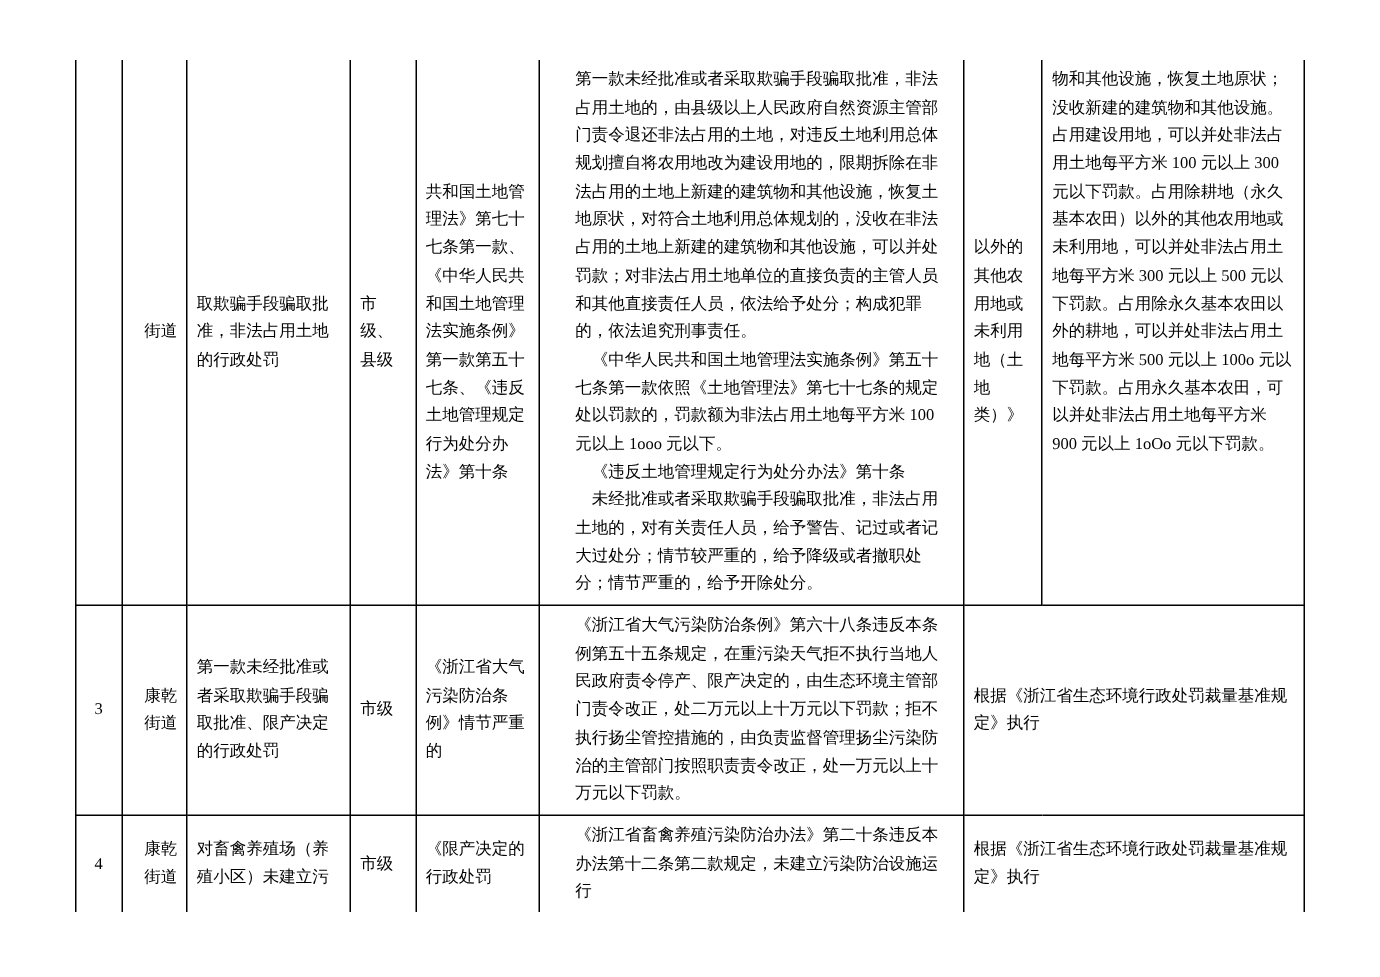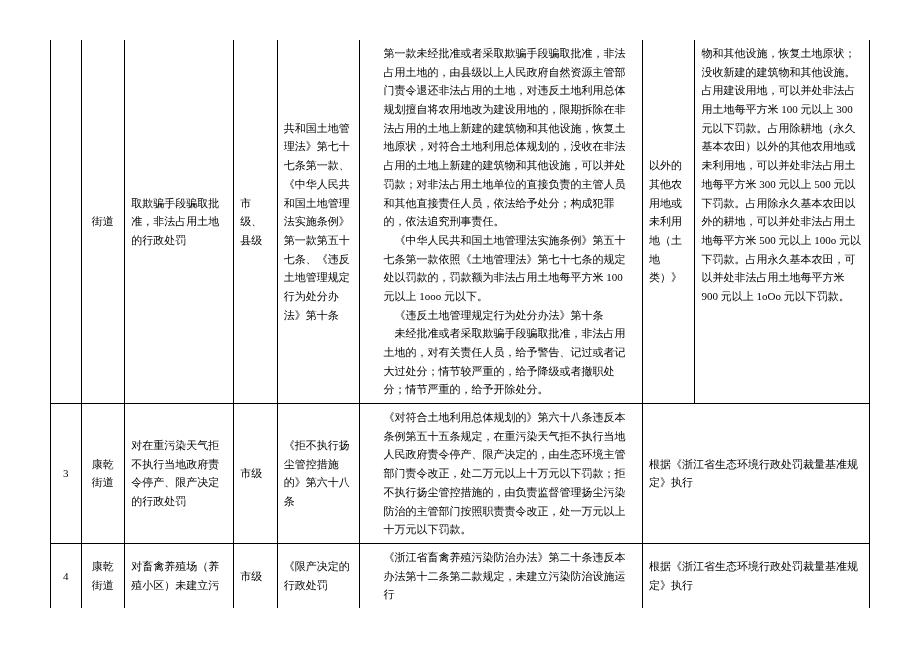--- a/index.html
+++ b/index.html
@@ -1,20 +1,20 @@
 <!DOCTYPE html>
 <html><head>
   <meta charset="utf-8">
   <style>
     * { box-sizing: border-box; margin: 0; padding: 0; }
     body { background: #fff; font-family: "SimSun", "Microsoft YaHei", serif; font-size: 11px; color: #000; padding: 40px 50px; }
     table { border-collapse: collapse; width: 100%; table-layout: fixed; }
     td { border: 1px solid #000; padding: 4px 6px; vertical-align: top; line-height: 1.7; word-wrap: break-word; }
     .col-num { width: 28px; text-align: center; vertical-align: middle; }
-    .col-dept { width: 40px; vertical-align: middle; text-align: center; }
+    .col-dept { width: 40px; vertical-align: middle; text-align: right; }
     .col-matter { width: 100px; vertical-align: middle; margin-left: 16px; }
     .col-level { width: 40px; vertical-align: middle; }
     .col-law { width: 75px; vertical-align: middle; margin-left: 12px; }
     .col-detail { width: 260px; padding-left: 24px; }
     .col-org { width: 48px; vertical-align: middle; }
     .col-std { width: 160px; }
     .no-bottom { border-bottom: none; }
     .no-top { border-top: none; }
   </style>
 </head>
@@ -31,24 +31,24 @@
     <td class="col-detail no-top" style="white-space:pre-line;">第一款未经批准或者采取欺骗手段骗取批准，非法占用土地的，由县级以上人民政府自然资源主管部门责令退还非法占用的土地，对违反土地利用总体规划擅自将农用地改为建设用地的，限期拆除在非法占用的土地上新建的建筑物和其他设施，恢复土地原状，对符合土地利用总体规划的，没收在非法占用的土地上新建的建筑物和其他设施，可以并处罚款；对非法占用土地单位的直接负责的主管人员和其他直接责任人员，依法给予处分；构成犯罪的，依法追究刑事责任。
 　《中华人民共和国土地管理法实施条例》第五十七条第一款依照《土地管理法》第七十七条的规定处以罚款的，罚款额为非法占用土地每平方米 100 元以上 1ooo 元以下。
 　《违反土地管理规定行为处分办法》第十条
 　未经批准或者采取欺骗手段骗取批准，非法占用土地的，对有关责任人员，给予警告、记过或者记大过处分；情节较严重的，给予降级或者撤职处分；情节严重的，给予开除处分。</td>
     <td class="col-org no-top">以外的其他农用地或未利用地（土地类）》</td>
     <td class="col-std no-top">物和其他设施，恢复土地原状；没收新建的建筑物和其他设施。占用建设用地，可以并处非法占用土地每平方米 100 元以上 300 元以下罚款。占用除耕地（永久基本农田）以外的其他农用地或未利用地，可以并处非法占用土地每平方米 300 元以上 500 元以下罚款。占用除永久基本农田以外的耕地，可以并处非法占用土地每平方米 500 元以上 100o 元以下罚款。占用永久基本农田，可以并处非法占用土地每平方米 900 元以上 1oOo 元以下罚款。</td>
   </tr>
   <tr>
     <td class="col-num">3</td>
     <td class="col-dept">康乾街道</td>
-    <td class="col-matter">对在重污染天气拒不执行当地政府责令停产、限产决定的行政处罚</td>
+    <td class="col-matter">第一款未经批准或者采取欺骗手段骗取批准、限产决定的行政处罚</td>
     <td class="col-level">市级</td>
-    <td class="col-law">《拒不执行扬尘管控措施的》第六十八条</td>
-    <td class="col-detail">《对符合土地利用总体规划的》第六十八条违反本条例第五十五条规定，在重污染天气拒不执行当地人民政府责令停产、限产决定的，由生态环境主管部门责令改正，处二万元以上十万元以下罚款；拒不执行扬尘管控措施的，由负责监督管理扬尘污染防治的主管部门按照职责责令改正，处一万元以上十万元以下罚款。</td>
+    <td class="col-law">《浙江省大气污染防治条例》情节严重的</td>
+    <td class="col-detail">《浙江省大气污染防治条例》第六十八条违反本条例第五十五条规定，在重污染天气拒不执行当地人民政府责令停产、限产决定的，由生态环境主管部门责令改正，处二万元以上十万元以下罚款；拒不执行扬尘管控措施的，由负责监督管理扬尘污染防治的主管部门按照职责责令改正，处一万元以上十万元以下罚款。</td>
     <td class="col-org" colspan="2">根据《浙江省生态环境行政处罚裁量基准规定》执行</td>
   </tr>
   <tr>
     <td class="col-num no-bottom">4</td>
     <td class="col-dept no-bottom">康乾街道</td>
     <td class="col-matter no-bottom">对畜禽养殖场（养殖小区）未建立污</td>
     <td class="col-level no-bottom">市级</td>
     <td class="col-law no-bottom">《限产决定的行政处罚</td>
     <td class="col-detail no-bottom">《浙江省畜禽养殖污染防治办法》第二十条违反本办法第十二条第二款规定，未建立污染防治设施运行</td>
     <td class="col-org no-bottom" colspan="2">根据《浙江省生态环境行政处罚裁量基准规定》执行</td>

